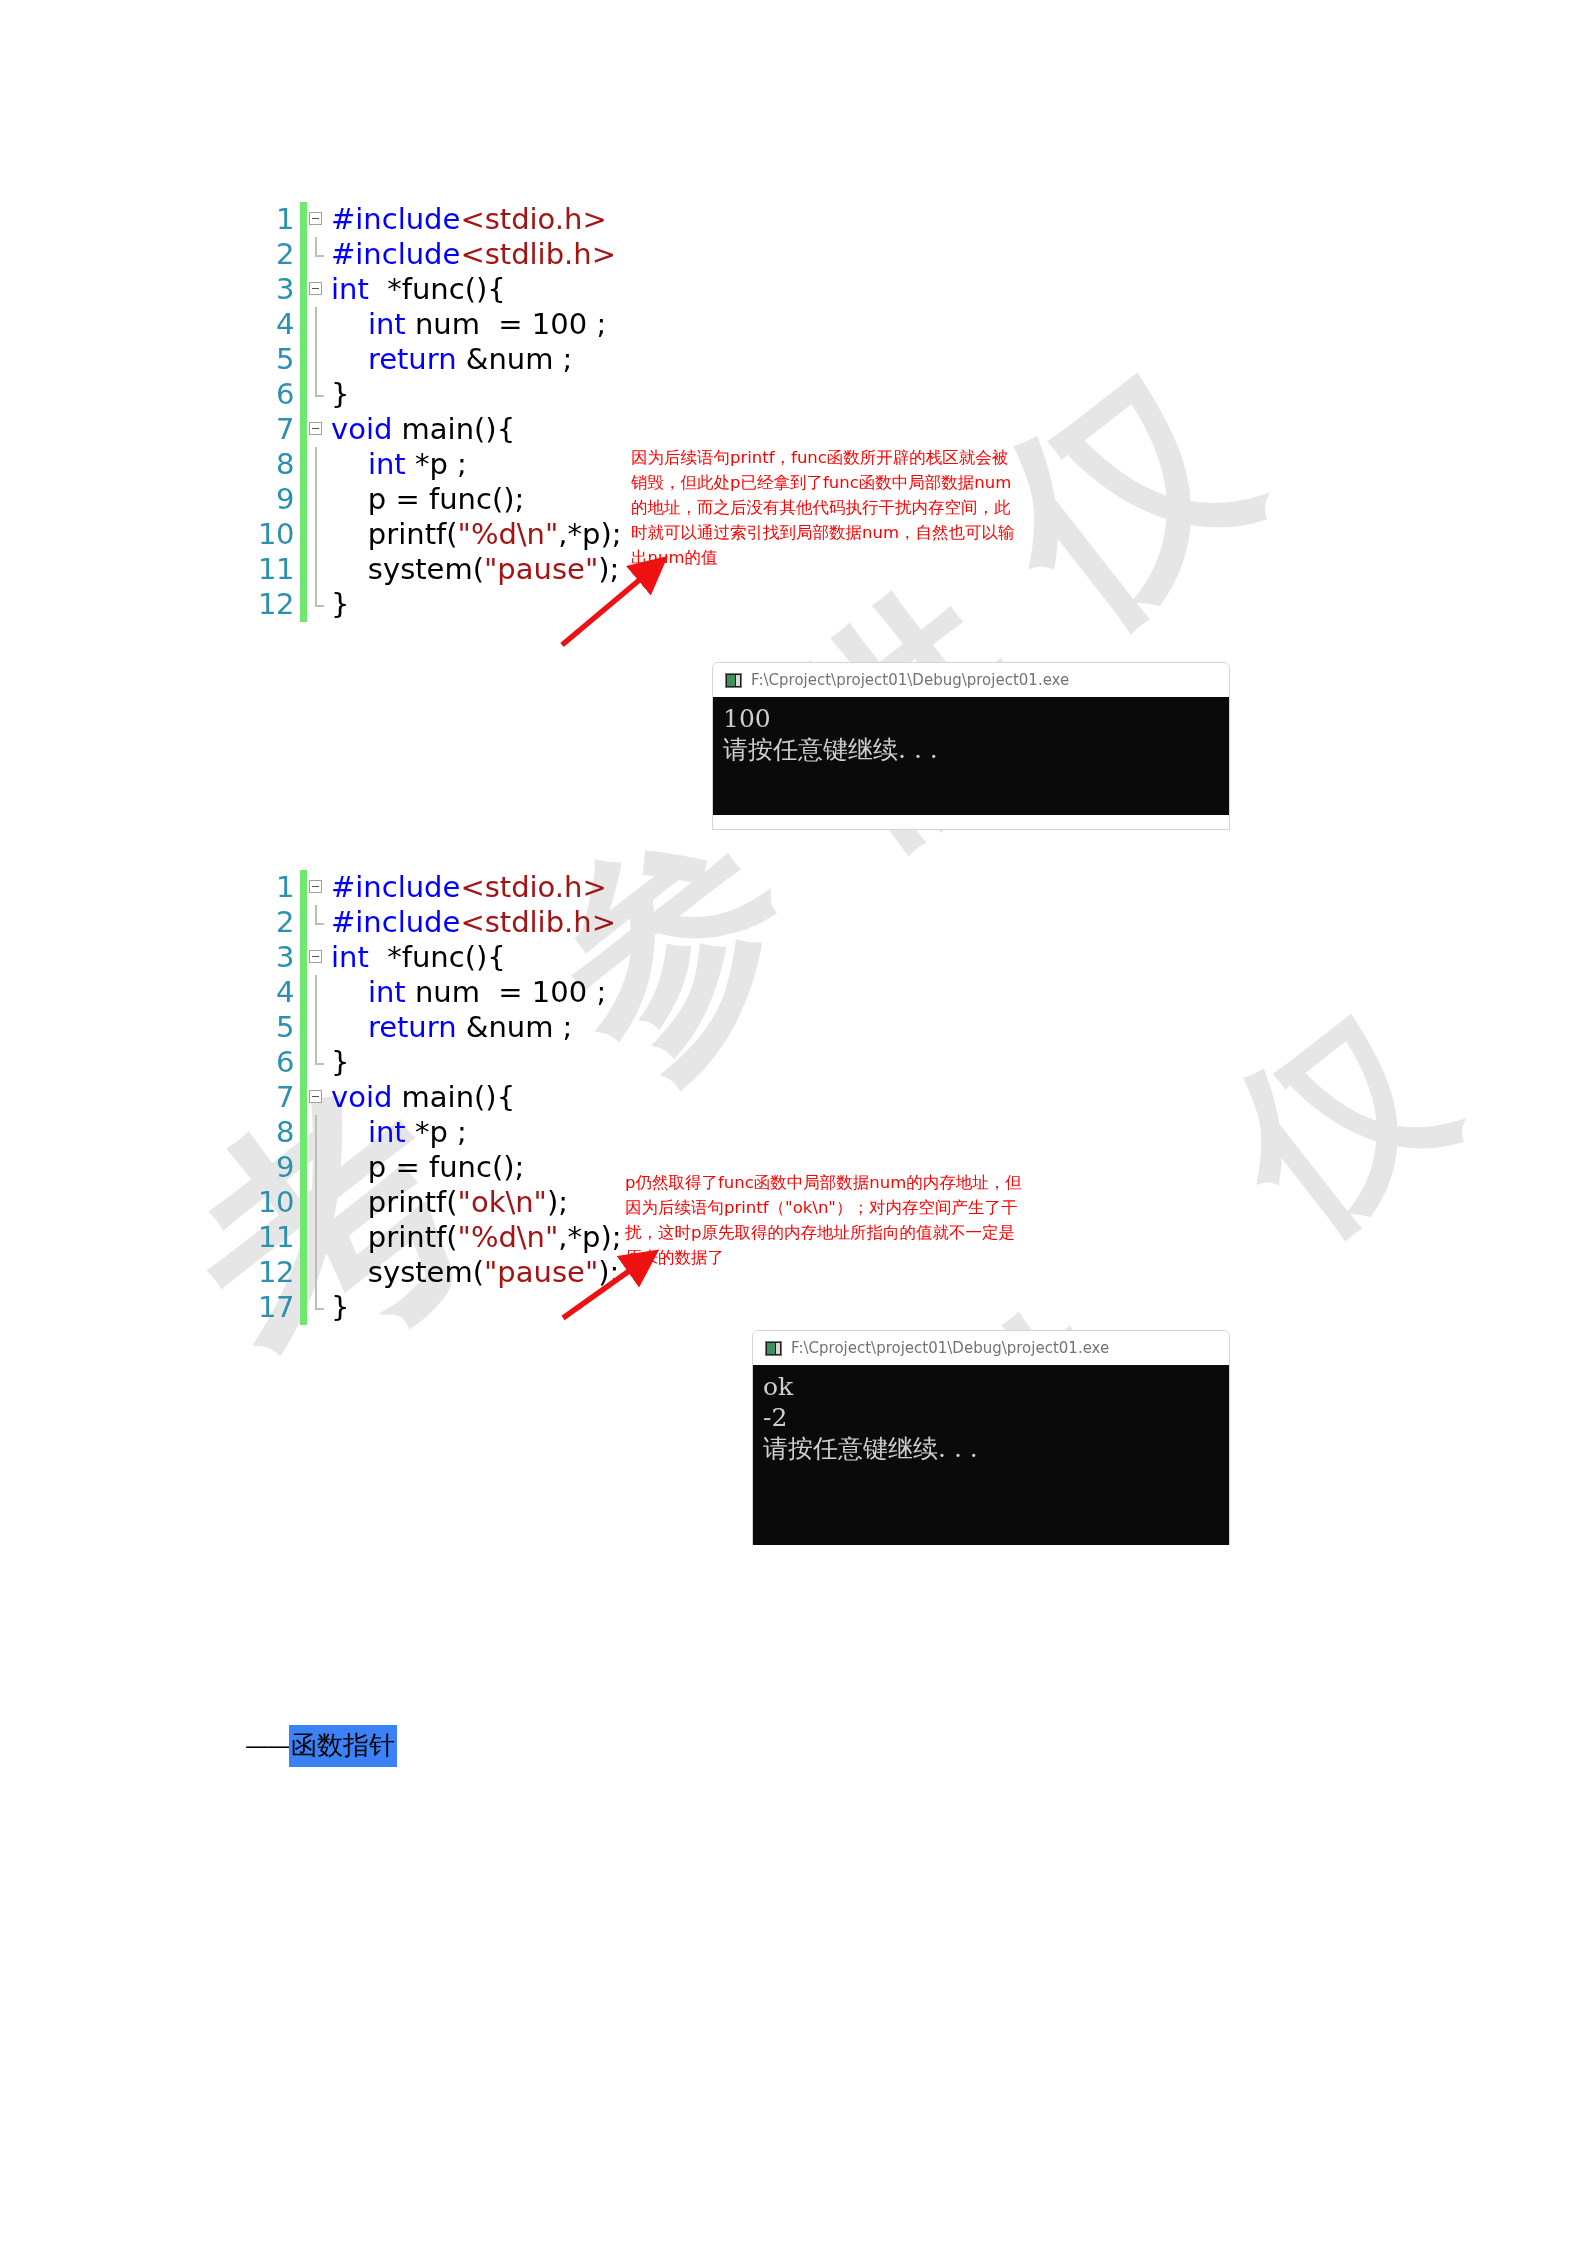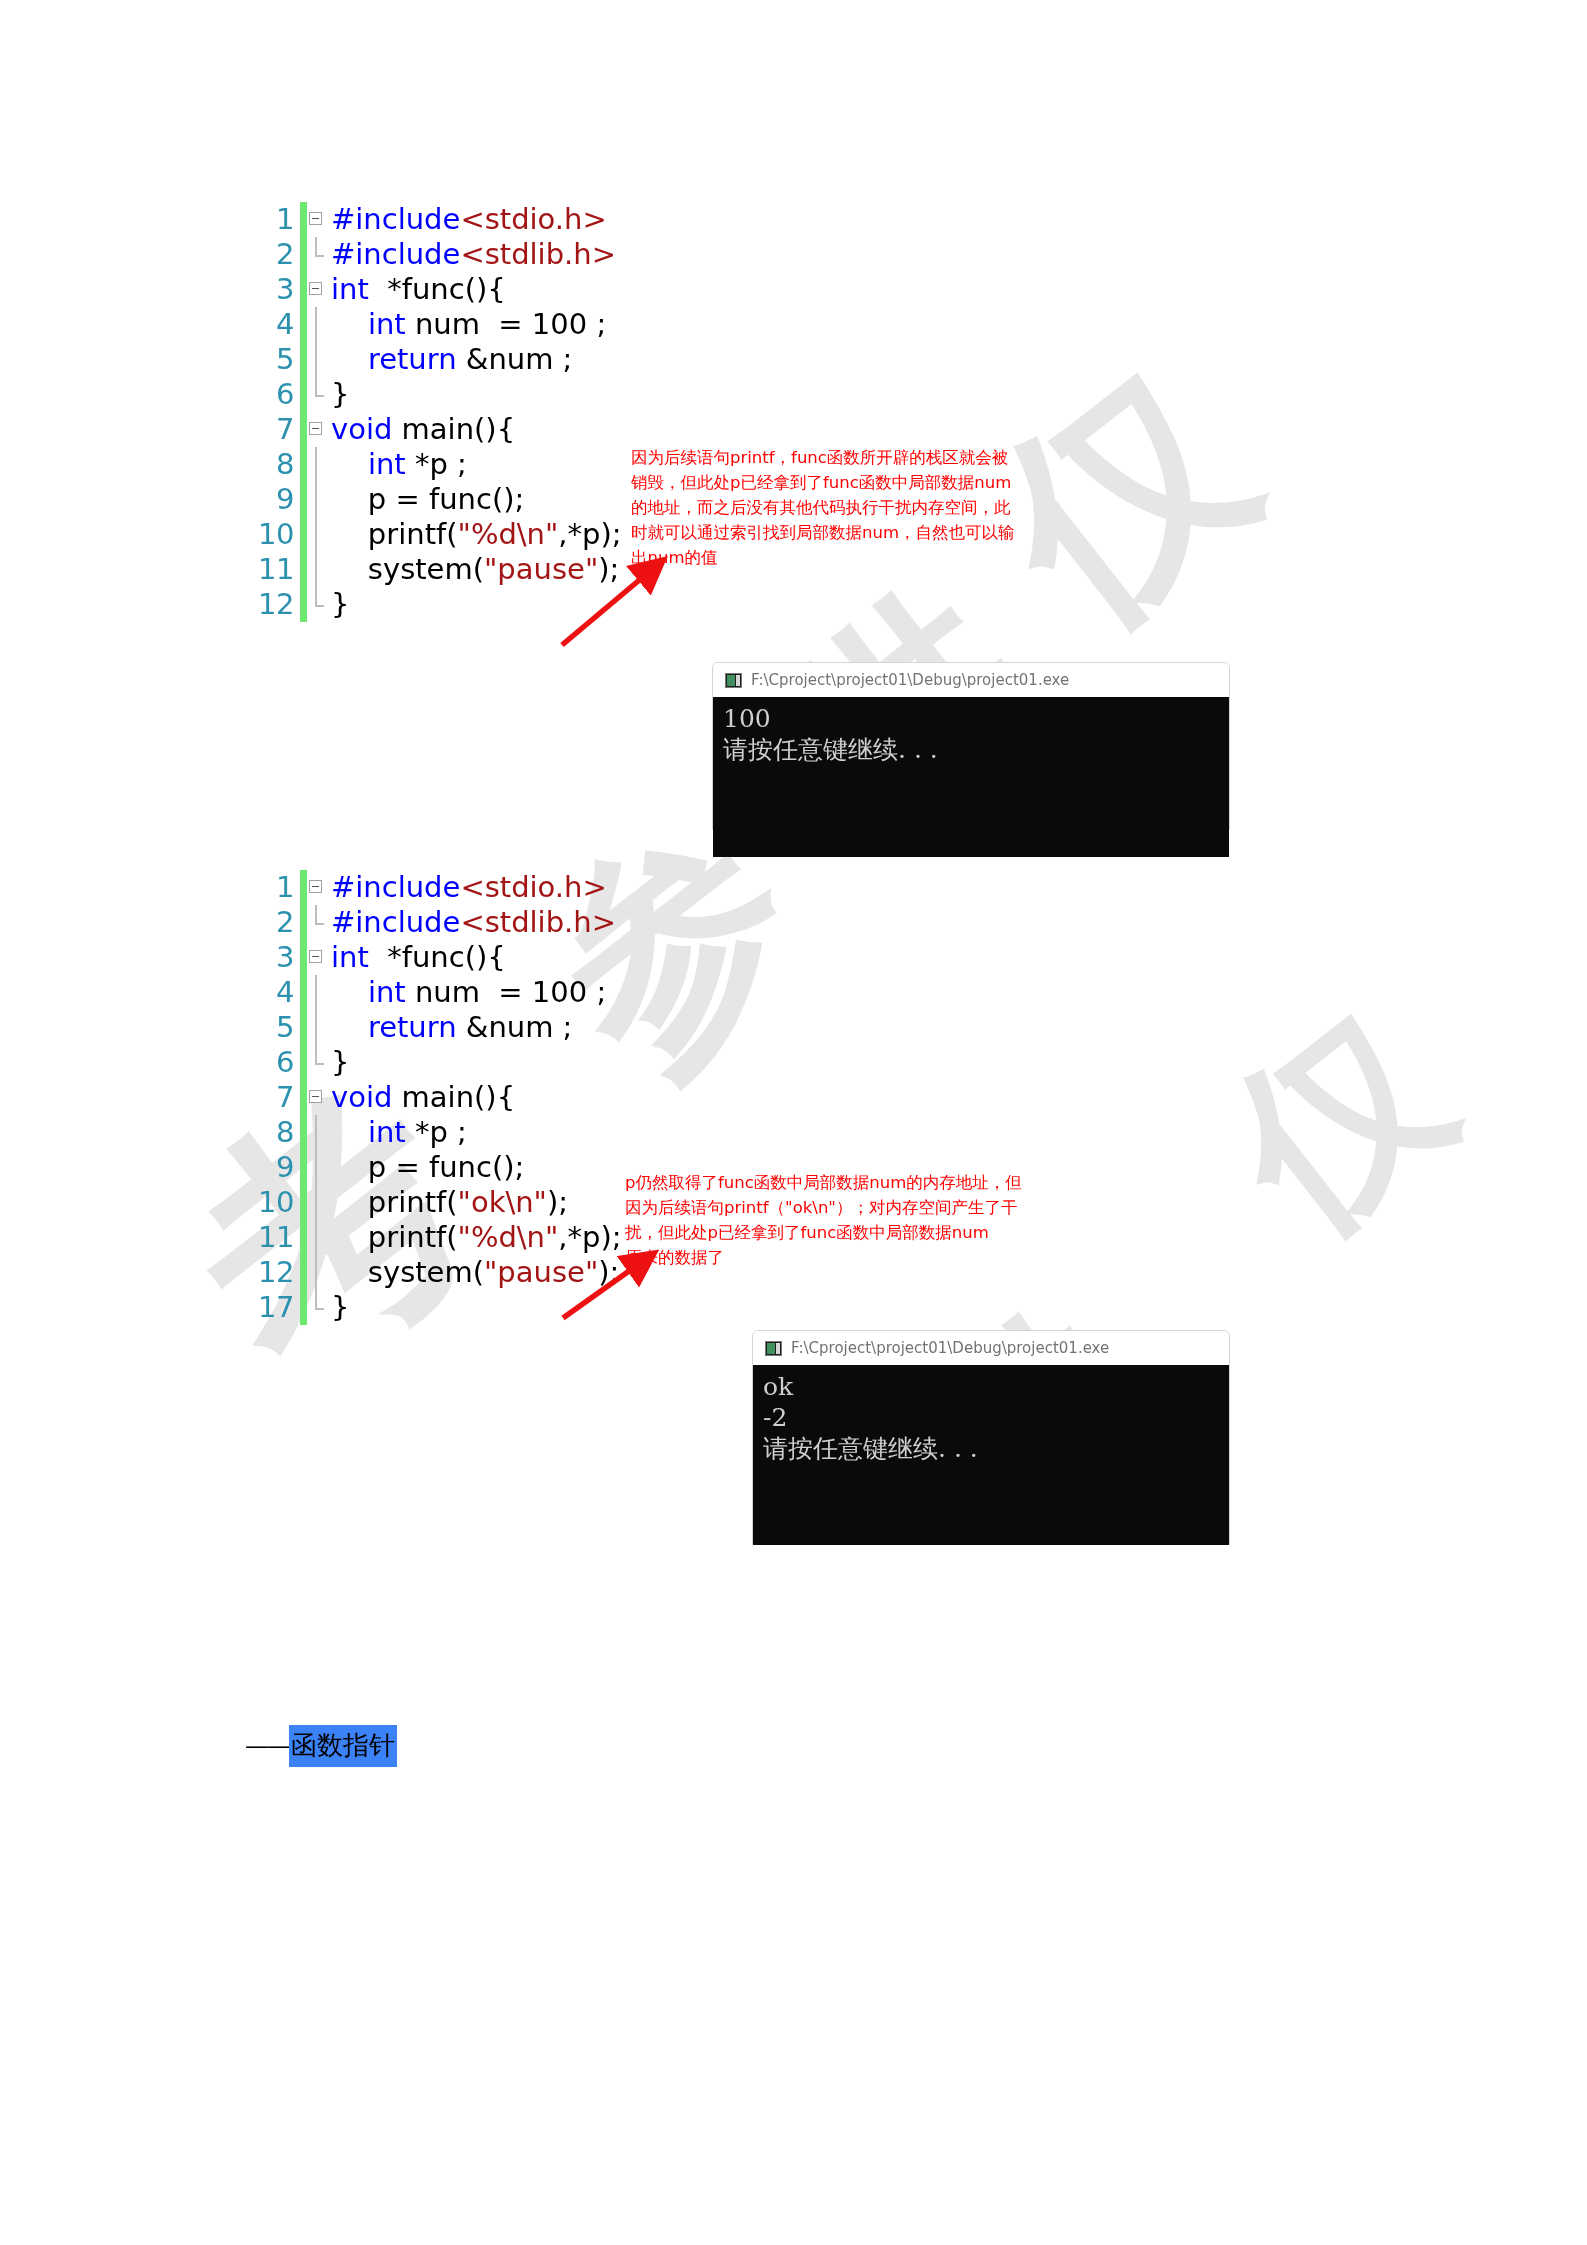--- a/index.html
+++ b/index.html
@@ -341,21 +341,21 @@
       </marker>
     </defs>
     <line x1="22" y1="100" x2="122" y2="16" stroke="#ee1111" stroke-width="5.5" marker-end="url(#ah1)"></line>
   </svg>
 
   <div class="console-win" style="left:712px; top:662px; width:518px; height:168px;">
     <div class="console-title">
       <span class="console-icon"></span>
       <span class="console-title-text">F:\Cproject\project01\Debug\project01.exe</span>
     </div>
-    <div class="console-body" style="height:160px;">
+    <div class="console-body" style="height:118px;">
       <div class="console-line">100</div>
       <div class="console-line">请按任意键继续. . .</div>
     </div>
   </div>
 
   <div class="code-block" id="cb-1" style="left:248px; top:870px;">
       <div class="code-row">
         <div class="ln">1</div>
         <div class="changebar" style="background: rgb(110, 232, 110);"></div>
         <div class="gutter-glyph">
@@ -437,21 +437,21 @@
         <div class="ln">17</div>
         <div class="changebar" style="background: rgb(110, 232, 110);"></div>
         <div class="gutter-glyph guide-end"></div>
         <div class="code-text"><span class="plain">}</span></div>
       </div>
     </div>
 
   <div class="annot" id="an-1" style="left: 625px; top: 1170px; width: 575px; color: rgb(255, 0, 0);">
       <div>p仍然取得了func函数中局部数据num的内存地址，但</div>
       <div>因为后续语句printf（"ok\n"）；对内存空间产生了干</div>
-      <div>扰，但此处p已经拿到了func函数中局部数据num</div>
+      <div>扰，这时p原先取得的内存地址所指向的值就不一定是</div>
       <div>原来的数据了</div>
     </div>
 
   <svg class="arrow-svg" style="left:545px; top:1240px;" width="140" height="100" viewBox="0 0 140 100">
     <defs>
       <marker id="ah2" markerWidth="7" markerHeight="7" refX="5.6" refY="3.5" orient="auto" markerUnits="strokeWidth">
         <path d="M0,0 L7,3.5 L0,7 z" fill="#ee1111"></path>
       </marker>
     </defs>
     <line x1="18" y1="78" x2="108" y2="14" stroke="#ee1111" stroke-width="5.5" marker-end="url(#ah2)"></line>

